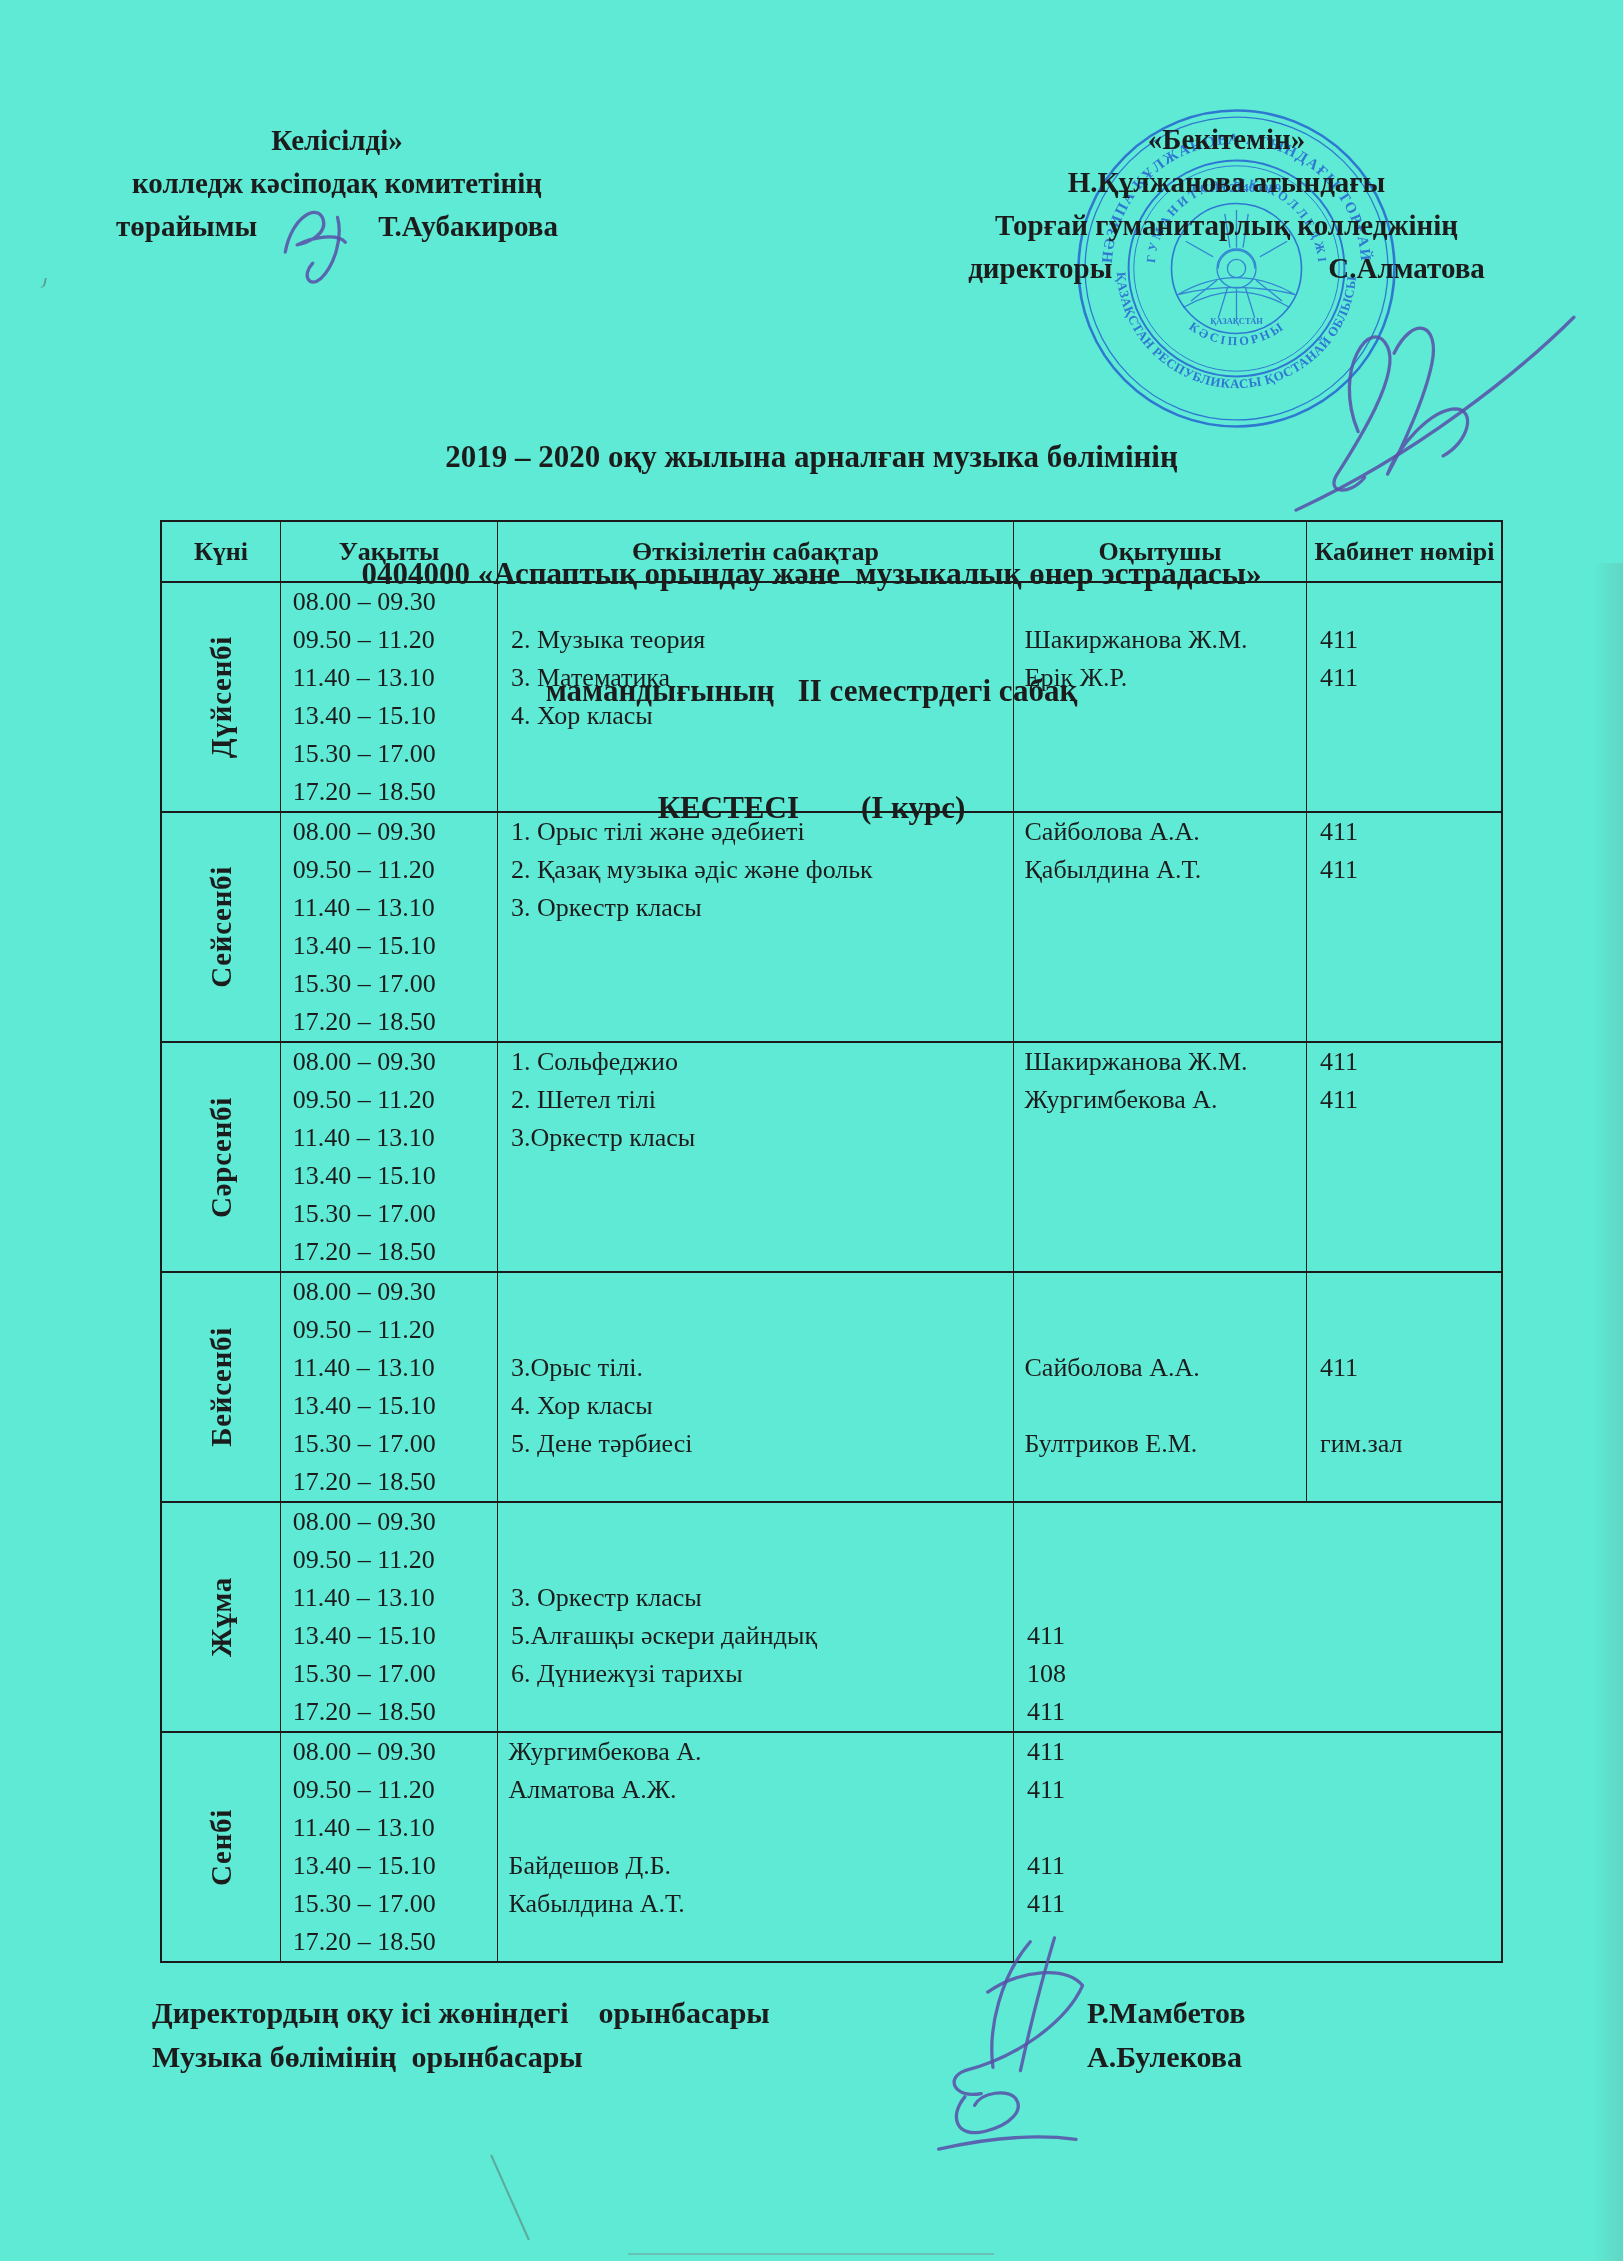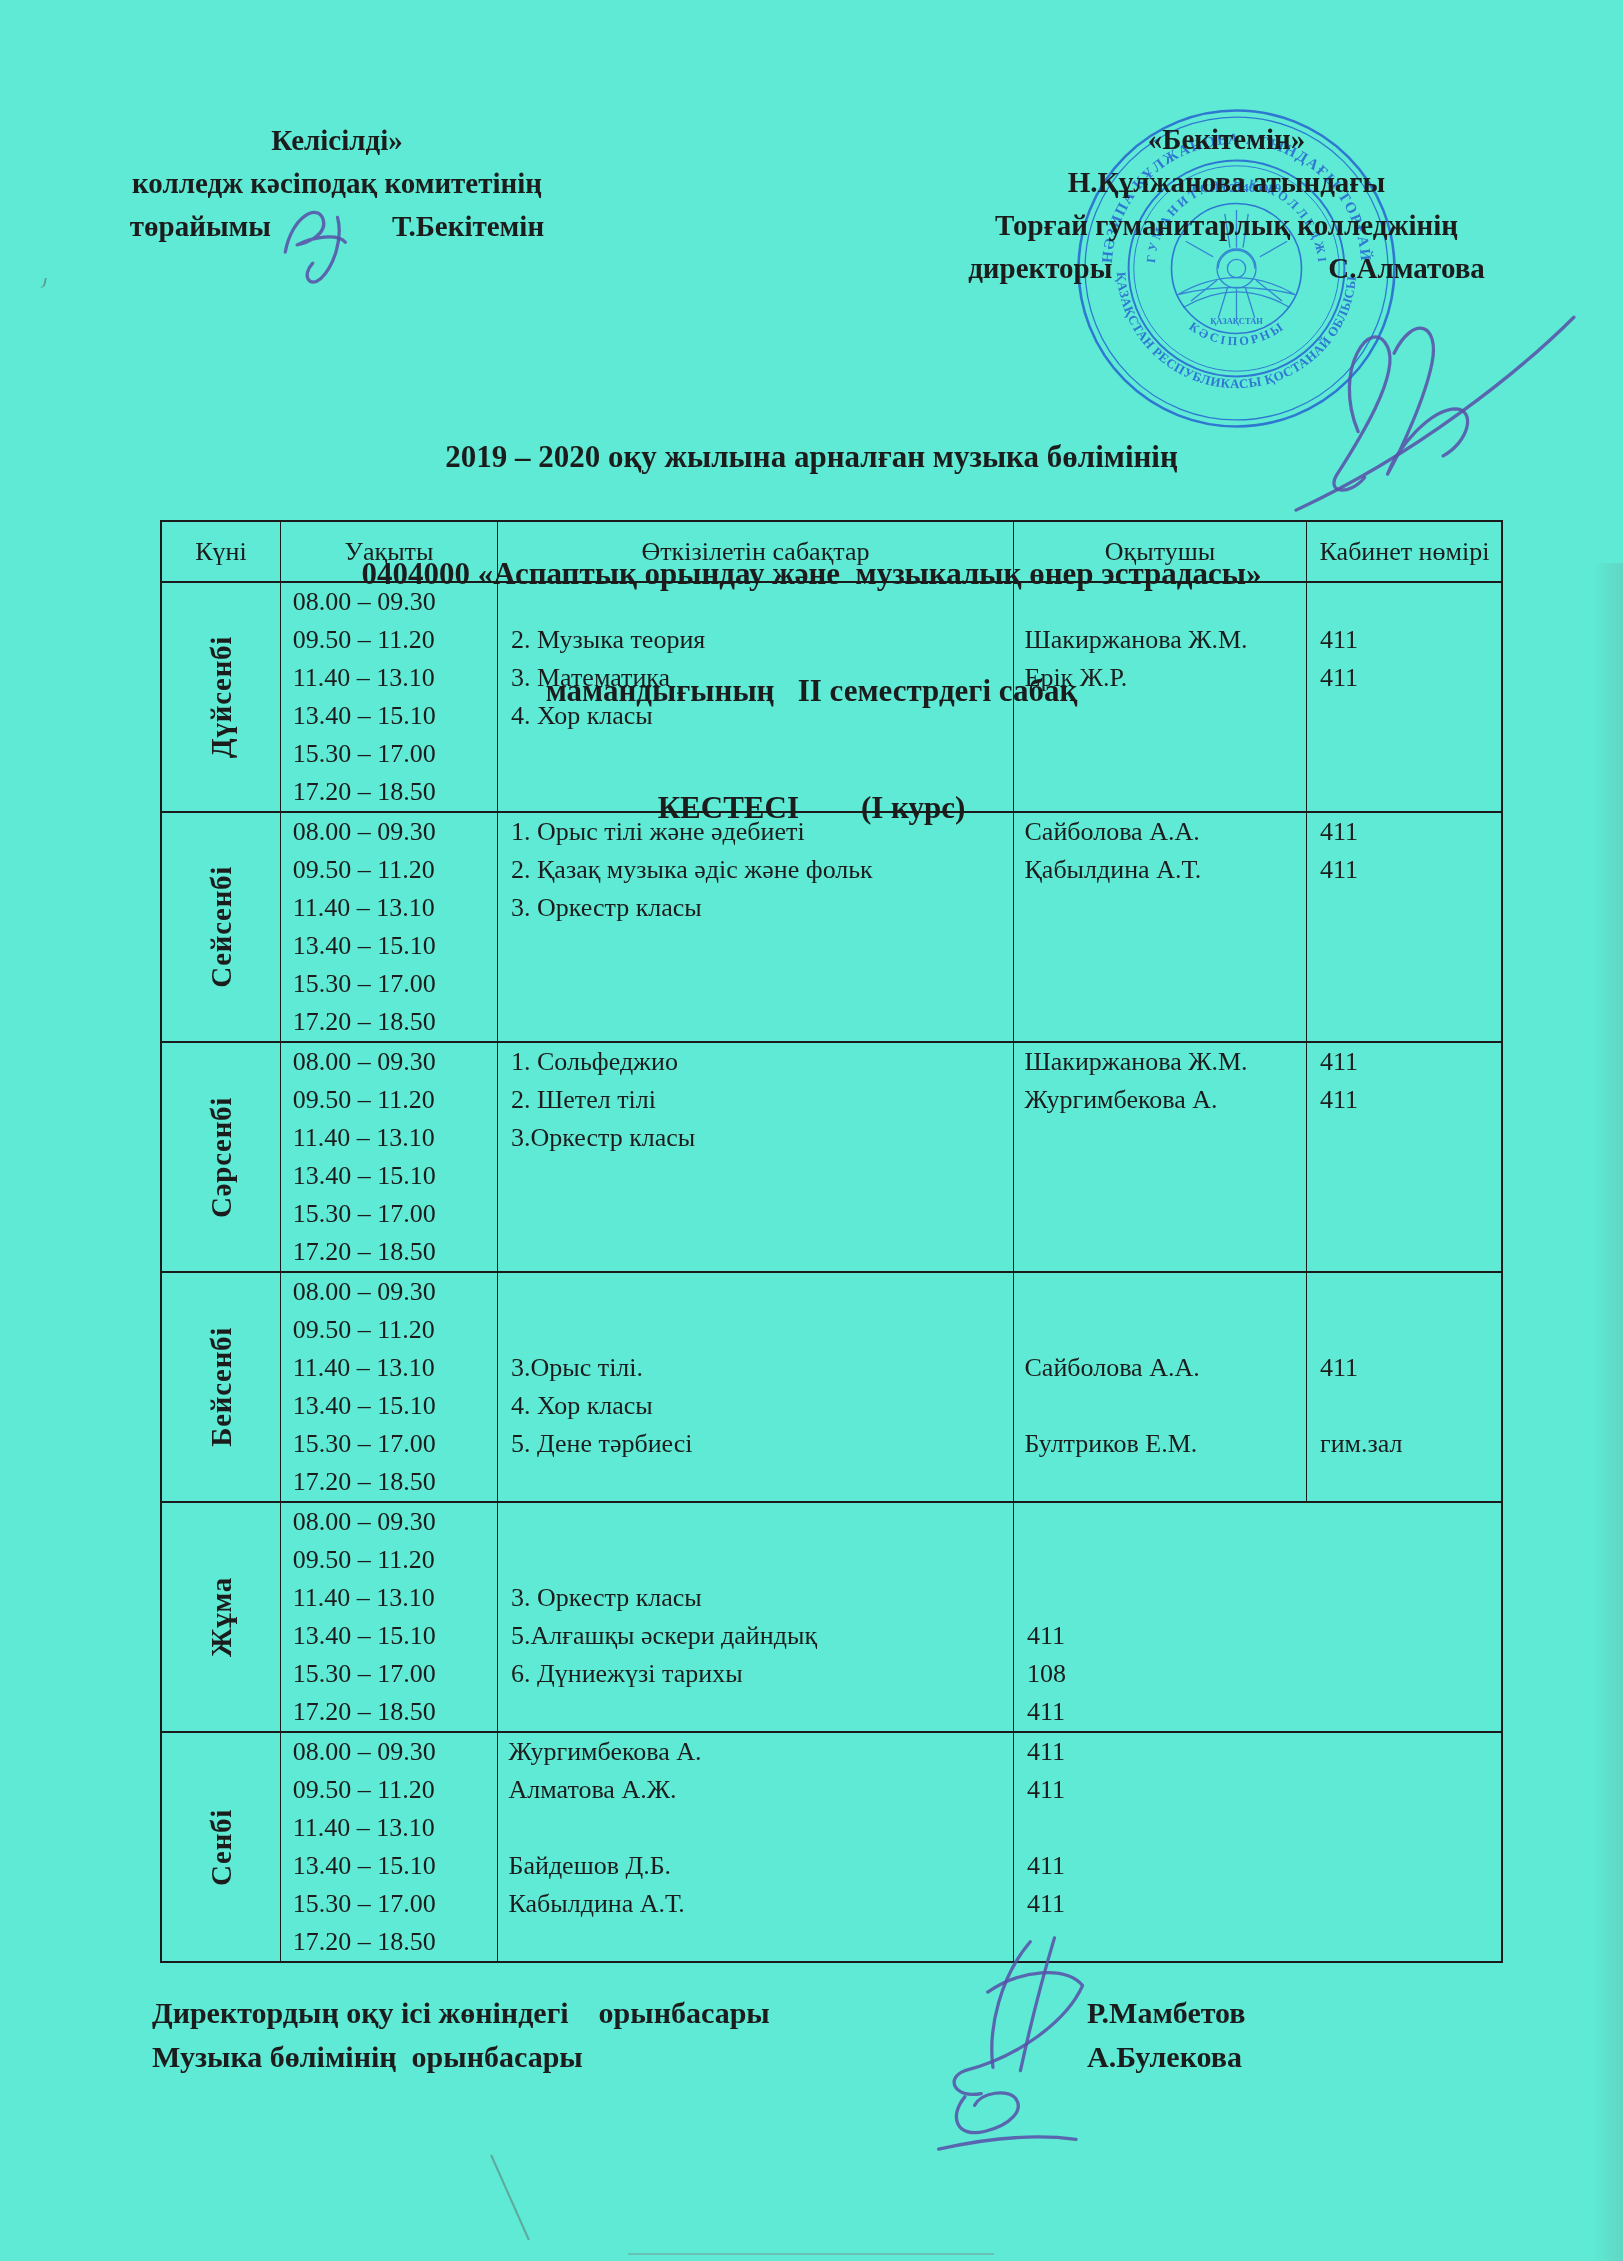--- a/index.html
+++ b/index.html
@@ -24,21 +24,21 @@
   
   .schedule{position:absolute;left:160px;top:520px;width:1339px;border:2px solid #1b1b1b;
             box-sizing:content-box;z-index:2;background:transparent;}
   .t-row,.t-head{display:grid;grid-template-columns:118px 217px 516px 293px 196px;}
   .t-head{height:59px;}
   .t-row{height:228px;border-top:2px solid #1b1b1b;}
   .cell{box-sizing:border-box;overflow:hidden;}
   .t-head .cell,.t-row .cell{border-left:1.3px solid #1b1b1b;}
   .t-head .cell:first-child,.t-row .cell:first-child{border-left:none;}
   .h-cell{display:flex;flex-direction:column;justify-content:center;align-items:center;
-          font-weight:normal;font-size:26px;line-height:29.4px;text-align:right;padding:0 5.2px;}
+          font-weight:bold;font-size:26px;line-height:29.4px;text-align:right;padding:0 5.2px;}
   .day-cell{display:flex;align-items:center;justify-content:center;}
   .day-label{writing-mode:vertical-rl;transform:rotate(180deg);font-weight:bold;font-size:29px;letter-spacing:0.7px;}
   .slot{height:38px;line-height:38px;font-size:26px;white-space:nowrap;}
   .times-cell .slot{padding-left:11.8px;}
   .lessons-cell .slot{padding-left:13px;}
   .teachers-cell .slot{padding-left:10.5px;}
   .rooms-cell .slot{padding-left:13px;}
   
   .footer-label,.footer-name{position:absolute;font-weight:bold;font-size:30px;line-height:39px;
                              white-space:pre;z-index:2;}
@@ -57,21 +57,21 @@
 <body>
 
 <div class="page">
 
   <div class="approval approval-left">
     <div>Келісілді»</div>
     <div>колледж кәсіподақ комитетінің</div>
     <div class="sig-line">
       <span>төрайымы</span>
       <span class="sig-gap"></span>
-      <span>Т.Бекітемін</span>
+      <span>Т.Аубакирова</span>
     </div>
   </div>
 
   <div class="approval approval-right">
     <div>«Бекітемін»</div>
     <div>Н.Құлжанова атындағы</div>
     <div>Торғай гуманитарлық  колледжінің</div>
     <div class="sig-line">
       <span>директоры</span>
       <span class="sig-gap"></span>

